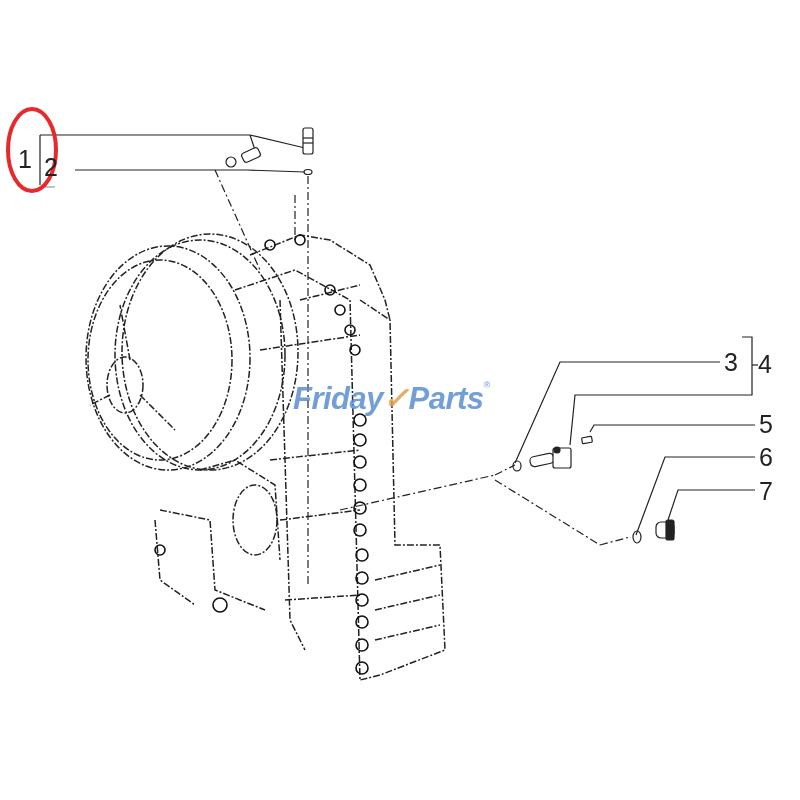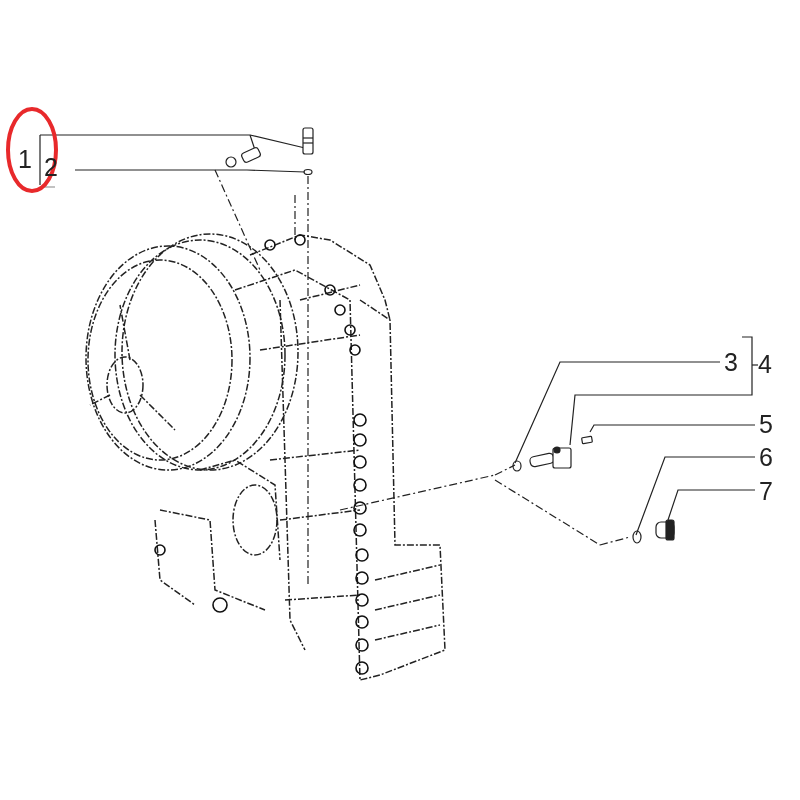--- a/index.html
+++ b/index.html
@@ -113,20 +113,21 @@
 
       <ellipse cx="637" cy="537" rx="4" ry="6"></ellipse>
 
       <rect x="656" y="522" width="18" height="16" rx="5" fill="#fff"></rect>
       <rect x="666" y="520" width="8" height="20" rx="2" fill="#222"></rect>
     </g>
 
     <ellipse cx="32" cy="150" rx="24" ry="41" fill="none" stroke="#e8292b" stroke-width="4"></ellipse>
   </svg>
 
+  <div class="watermark"><span>Friday</span><span class="wm-slash">✓</span><span>Parts</span><span class="wm-reg">®</span></div>
 
   <span class="callout" style="left:18px;top:147px;">1</span>
   <span class="callout" style="left:44px;top:155px;">2</span>
   <span class="callout" style="left:724px;top:350px;">3</span>
   <span class="callout" style="left:758px;top:352px;">4</span>
   <span class="callout" style="left:759px;top:412px;">5</span>
   <span class="callout" style="left:759px;top:445px;">6</span>
   <span class="callout" style="left:759px;top:479px;">7</span>
 </div>
 

